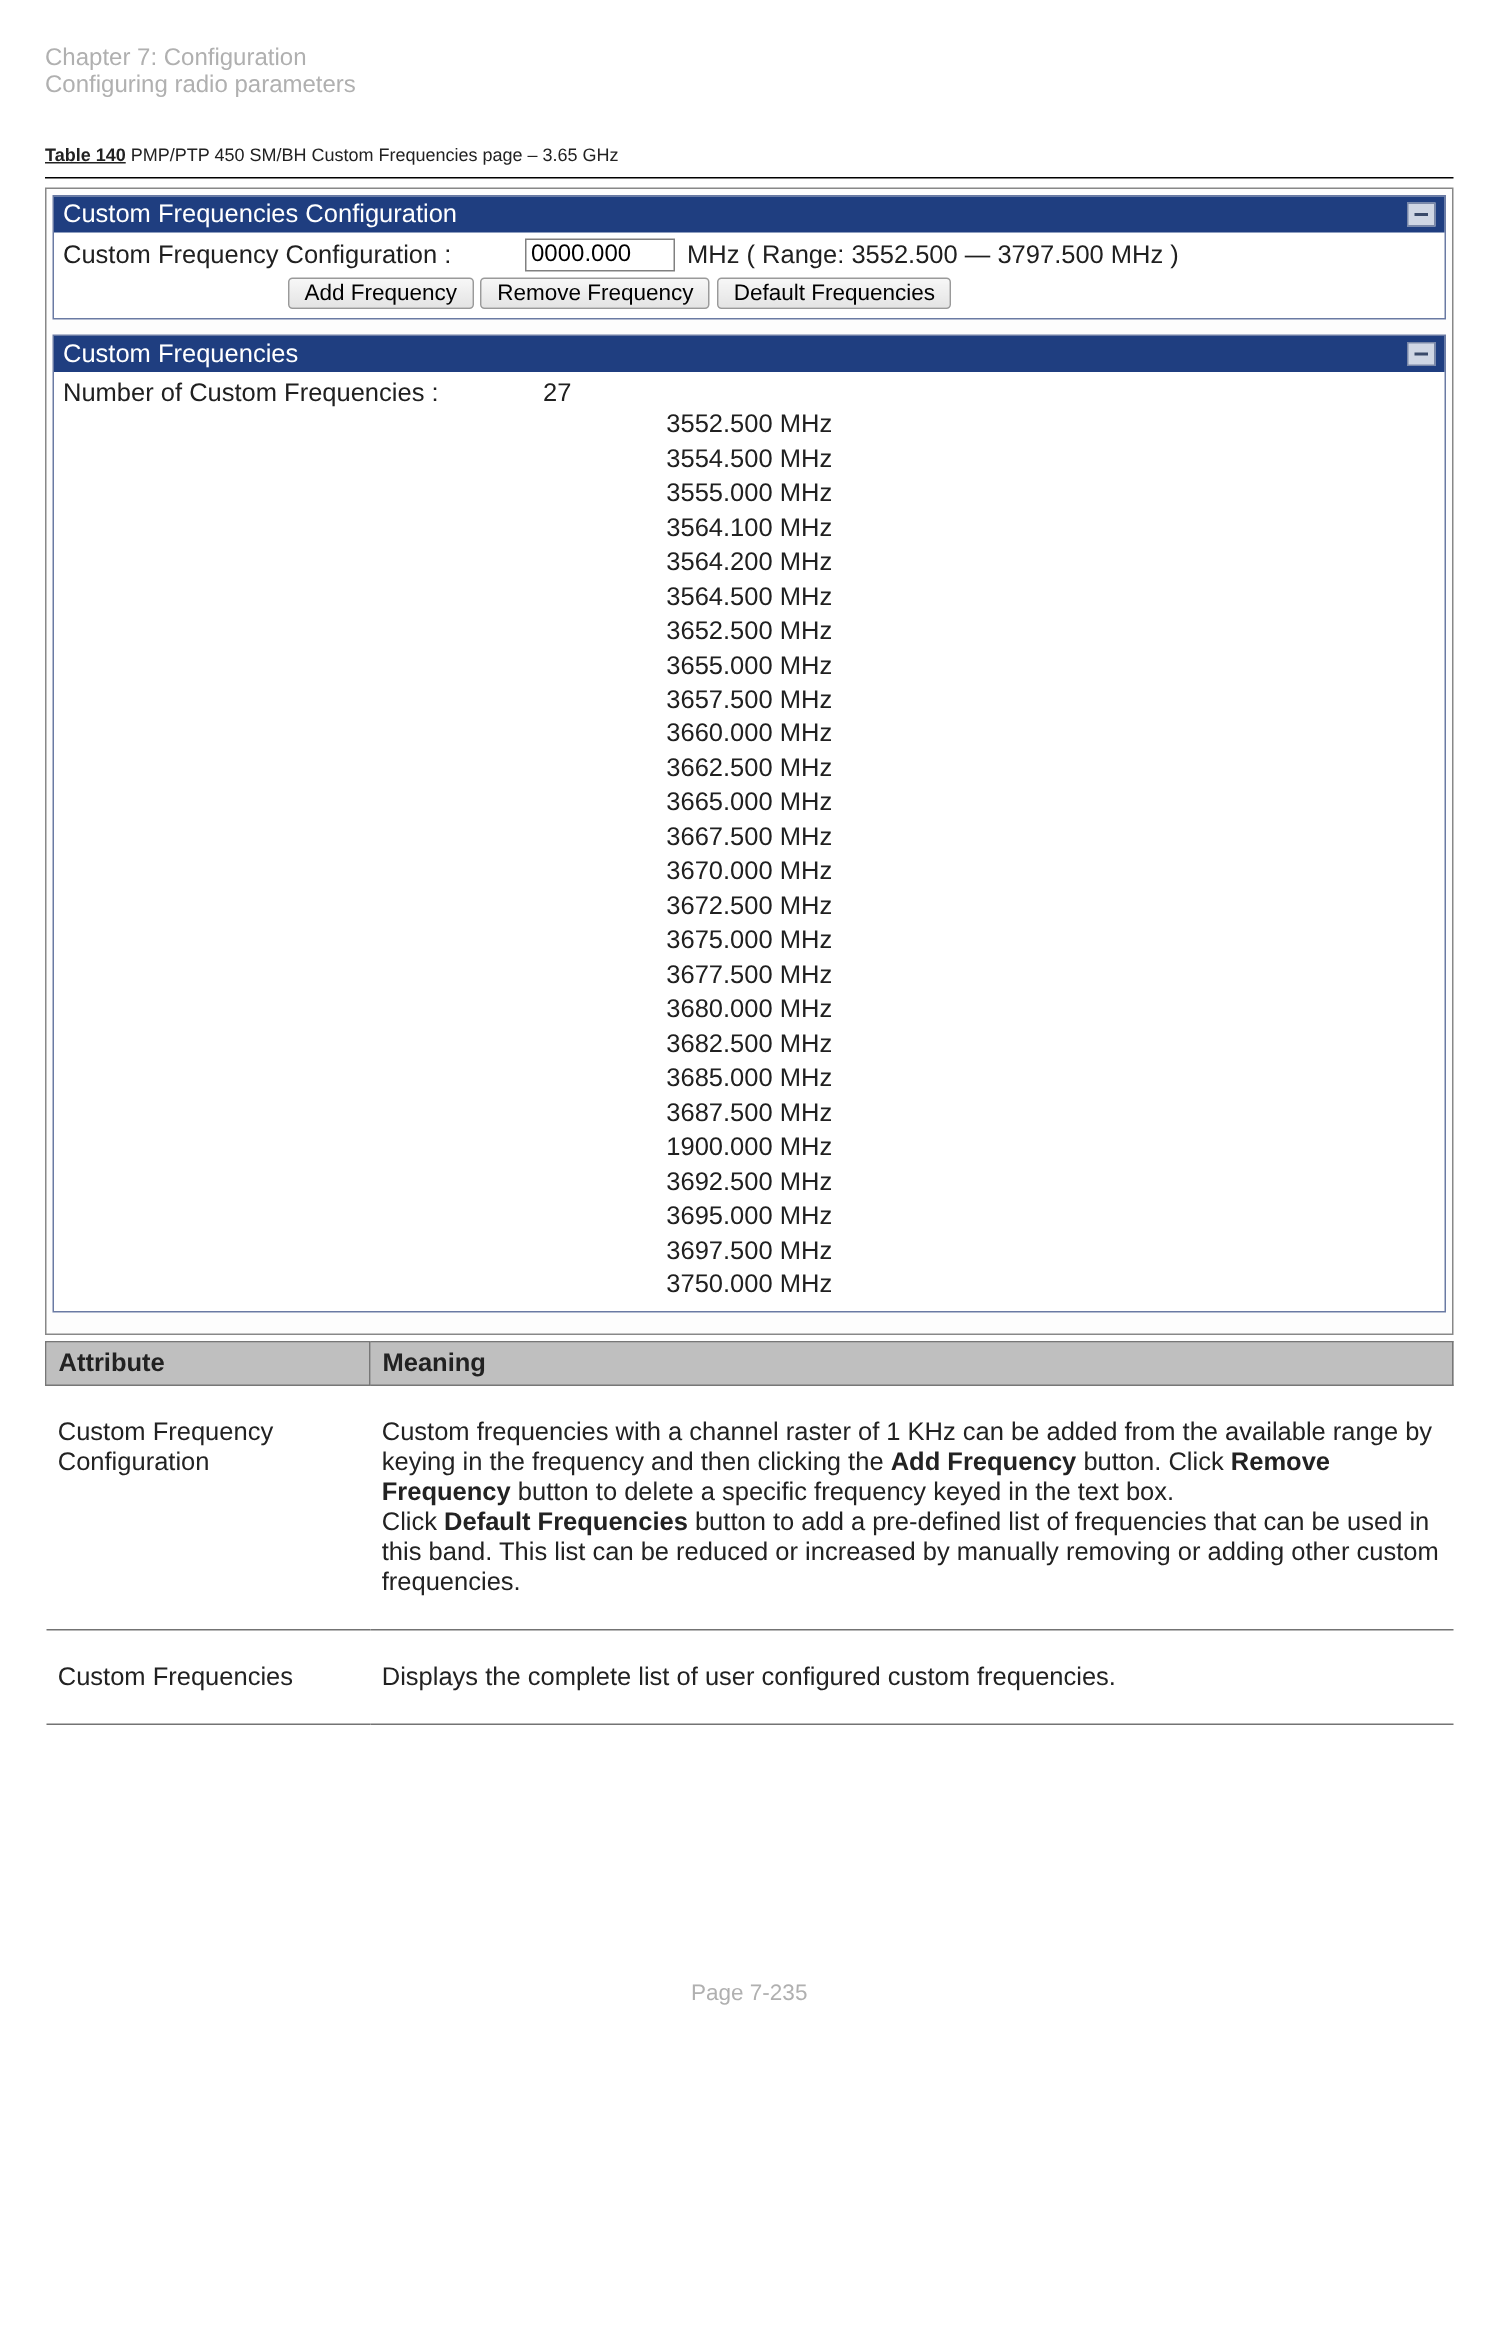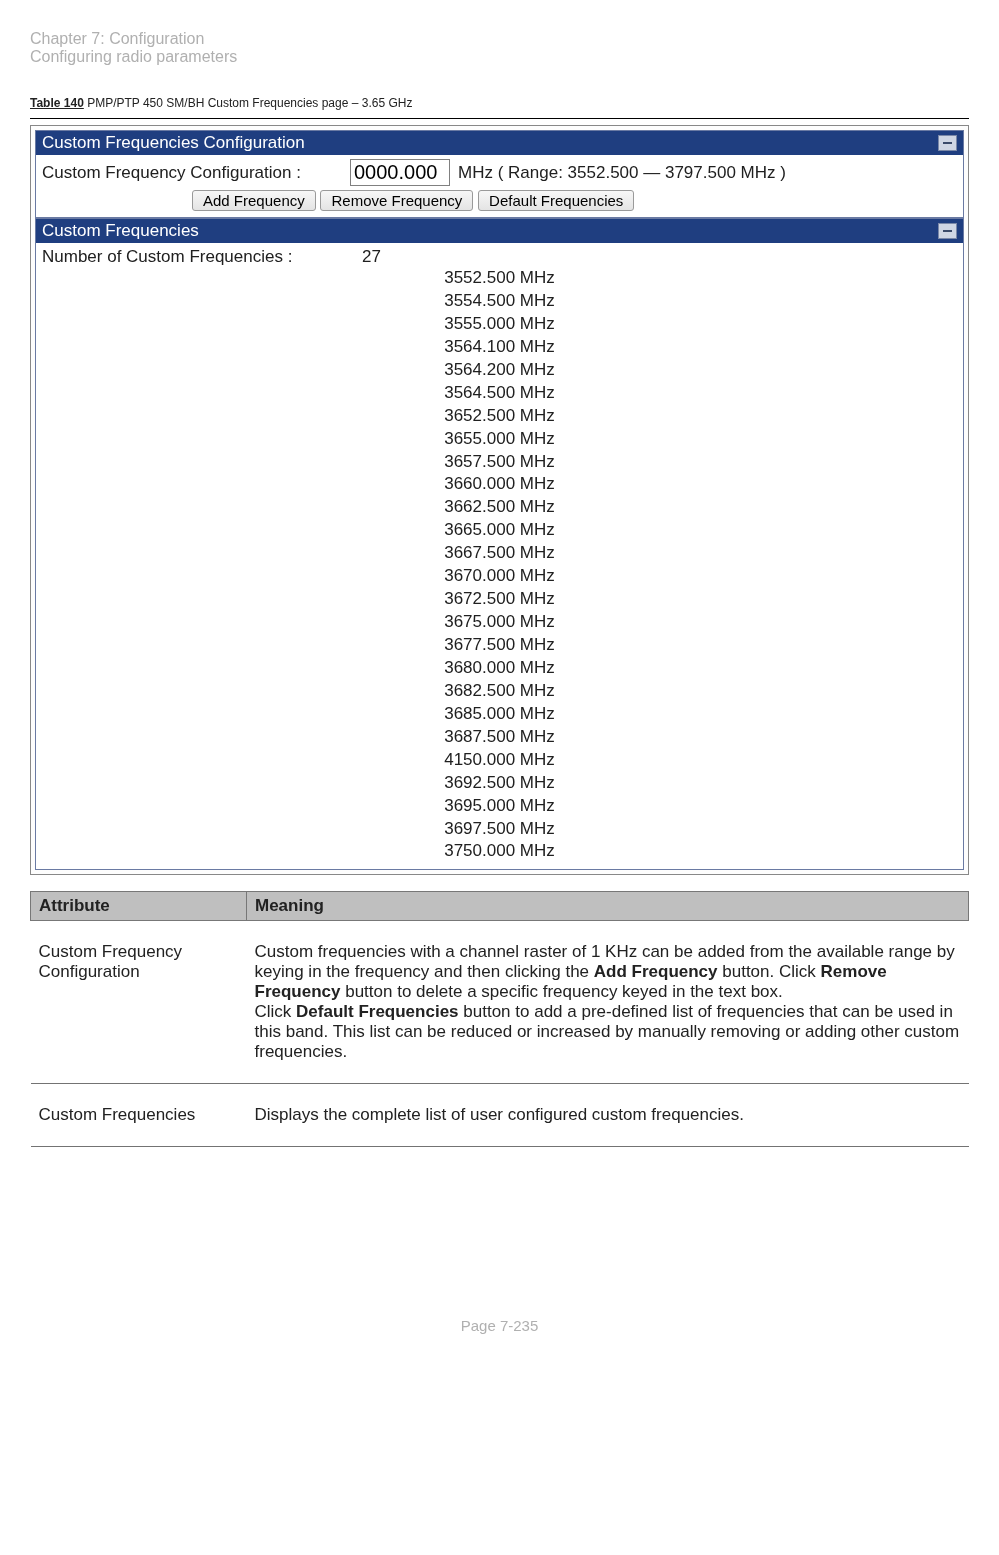--- a/index.html
+++ b/index.html
@@ -33,20 +33,21 @@
   .hr1 { border: none; border-top: 1px solid #000; margin: 0 0 6px 0; }
   .shot {
     border: 1px solid #888;
     background: #fdfdfd;
     padding: 4px 4px 4px 4px;
     box-sizing: border-box;
     width: 100%;
   }
   .panel {
     border: 1px solid #6a7aa3;
+    margin-bottom: 10px;
     background: #fff;
   }
   .panel-hdr {
     background: #1f3e80;
     color: #fff;
     font-family: Verdana, Arial, sans-serif;
     font-size: 17px;
     padding: 2px 6px;
     display: flex;
     justify-content: space-between;
@@ -68,21 +69,21 @@
     padding: 4px 6px 6px 6px;
     font-family: Verdana, Arial, sans-serif;
     font-size: 17px;
     color: #202020;
   }
   .cfg-row { display: flex; align-items: center; gap: 8px; }
   .cfg-row .label { min-width: 300px; }
   .cfg-row input[type="text"] {
     width: 92px;
     font-family: Verdana, Arial, sans-serif;
-    font-size: 20px;
+    font-size: 16px;
     padding: 1px 3px;
     border: 1px solid #808080;
     background: #fff;
   }
   .btn-row { margin-top: 4px; text-align: left; padding-left: 150px; }
   .btn {
     font-family: Arial, sans-serif;
     font-size: 15px;
     padding: 1px 10px;
     background: linear-gradient(#f7f7f7,#e4e4e4);
@@ -90,21 +91,21 @@
     border-radius: 3px;
     margin-right: 0px;
   }
   .freq-list .count-row { display: flex; }
   .freq-list .count-row .lbl { min-width: 320px; }
   .freq-list .list { line-height: 1.35; text-align: center; }
   .attr-table {
     width: 100%;
     border-collapse: collapse;
     font-size: 17px;
-    margin-top: 16px;
+    margin-top: 4px;
   }
   .attr-table th {
     text-align: left;
     background: #bfbfbf;
     border: 1px solid #777;
     padding: 4px 8px;
     font-weight: bold;
   }
   .attr-table td {
     border-bottom: 1px solid #737373;
@@ -181,21 +182,21 @@
             <div>3665.000 MHz</div>
             <div>3667.500 MHz</div>
             <div>3670.000 MHz</div>
             <div>3672.500 MHz</div>
             <div>3675.000 MHz</div>
             <div>3677.500 MHz</div>
             <div>3680.000 MHz</div>
             <div>3682.500 MHz</div>
             <div>3685.000 MHz</div>
             <div>3687.500 MHz</div>
-            <div>4150.000 MHz</div>
+            <div>1900.000 MHz</div>
             <div>3692.500 MHz</div>
             <div>3695.000 MHz</div>
             <div>3697.500 MHz</div>
             <div>3750.000 MHz</div>
           </div>
       </div>
     </div>
 
   </div>
 

